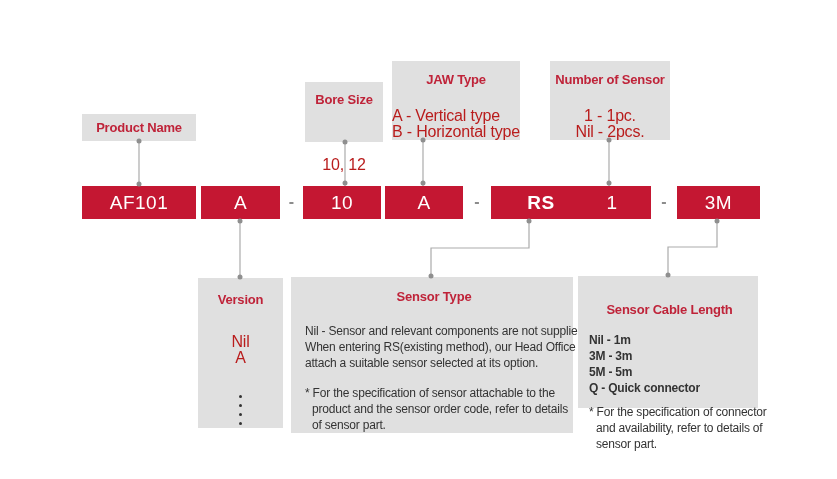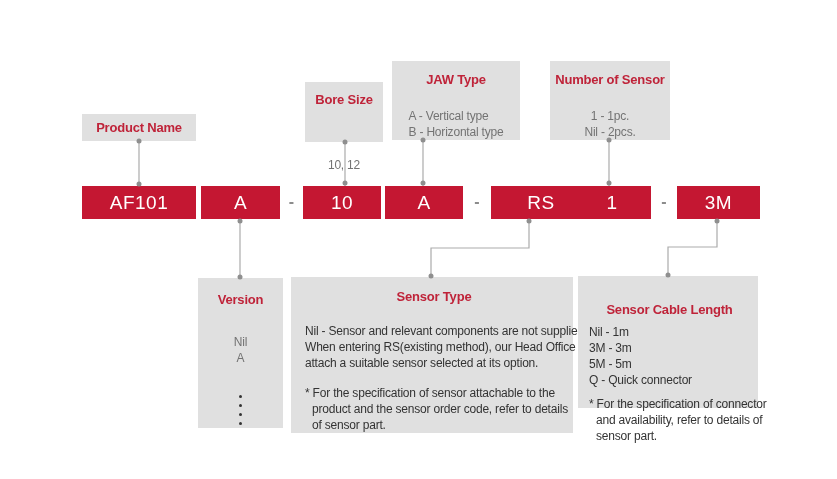--- a/index.html
+++ b/index.html
@@ -10,21 +10,21 @@
 
   
   .label-box {
     position:absolute; background:#E0E0E0; box-sizing:border-box;
     display:flex; flex-direction:column; align-items:center;justify-content:space-between;
   }
   .label-title {
     color:#BF2339; font-weight:bold; font-size:13px; text-align:center;
     white-space:nowrap; letter-spacing:-0.2px;
   }
-  .label-lines { color:#737373; font-size:12px; line-height:16px; letter-spacing:-0.2px; }
+  .label-lines { color:#b91c1c; font-size:16px; line-height:16px; letter-spacing:-0.2px; }
   .center-lines { text-align:center; }
   .left-lines  { text-align:left; width:-moz-fit-content; width:fit-content; margin:0 auto; }
 
   
   .code-box {
     position:absolute; top:186px; height:33px; background:#C41732;
     color:#FFFFFF; font-size:19px; line-height:33px; text-align:center;
     letter-spacing:0.5px;
   }
   .code-sep {
@@ -78,21 +78,21 @@
       <div>Nil - 2pcs.</div>
     </div>
   </div>
 
   <div class="code-box" style="left:82px;  width:114px;">AF101</div>
   <div class="code-box" style="left:201px; width:79px;">A</div>
   <div class="code-sep" style="left:280px; width:23px;">-</div>
   <div class="code-box" style="left:303px; width:78px;">10</div>
   <div class="code-box" style="left:385px; width:78px;">A</div>
   <div class="code-sep" style="left:463px; width:28px;">-</div>
-  <div class="code-box" style="left:491px; width:100px;">RS</div>
+  <div class="code-box" style="left:491px; width:100px;font-weight:bold;">RS</div>
   <div class="code-box" style="left:573px; width:78px;">1</div>
   <div class="code-sep" style="left:651px; width:26px;">-</div>
   <div class="code-box" style="left:677px; width:83px;">3M</div>
 
   <div class="label-box" style="left:198px; top:278px; width:85px; height:150px; padding-top:14px;">
     <div class="label-title">Version</div>
     <div class="label-lines center-lines" style="margin-top:4px;">
       <div>Nil</div>
       <div>A</div>
     </div>
@@ -113,21 +113,21 @@
     </div>
     <div class="note-block">
       <div class="body-line">* For the specification of sensor attachable to the</div>
       <div class="body-line cont">product and the sensor order code, refer to details</div>
       <div class="body-line cont">of sensor part.</div>
     </div>
   </div>
 
   <div class="label-box" style="left:578px; top:276px; width:180px; height:132px; padding:26px 8px 0 11px; align-items:stretch;">
     <div class="label-title">Sensor Cable Length</div>
-    <div style="margin-top:7px;">
+    <div style="margin-top:15px;font-weight:bold;">
       <div class="body-line">Nil - 1m</div>
       <div class="body-line">3M - 3m</div>
       <div class="body-line">5M - 5m</div>
       <div class="body-line">Q - Quick connector</div>
     </div>
     <div class="note-block">
       <div class="body-line">* For the specification of connector</div>
       <div class="body-line cont">and availability, refer to details of</div>
       <div class="body-line cont">sensor part.</div>
     </div>

